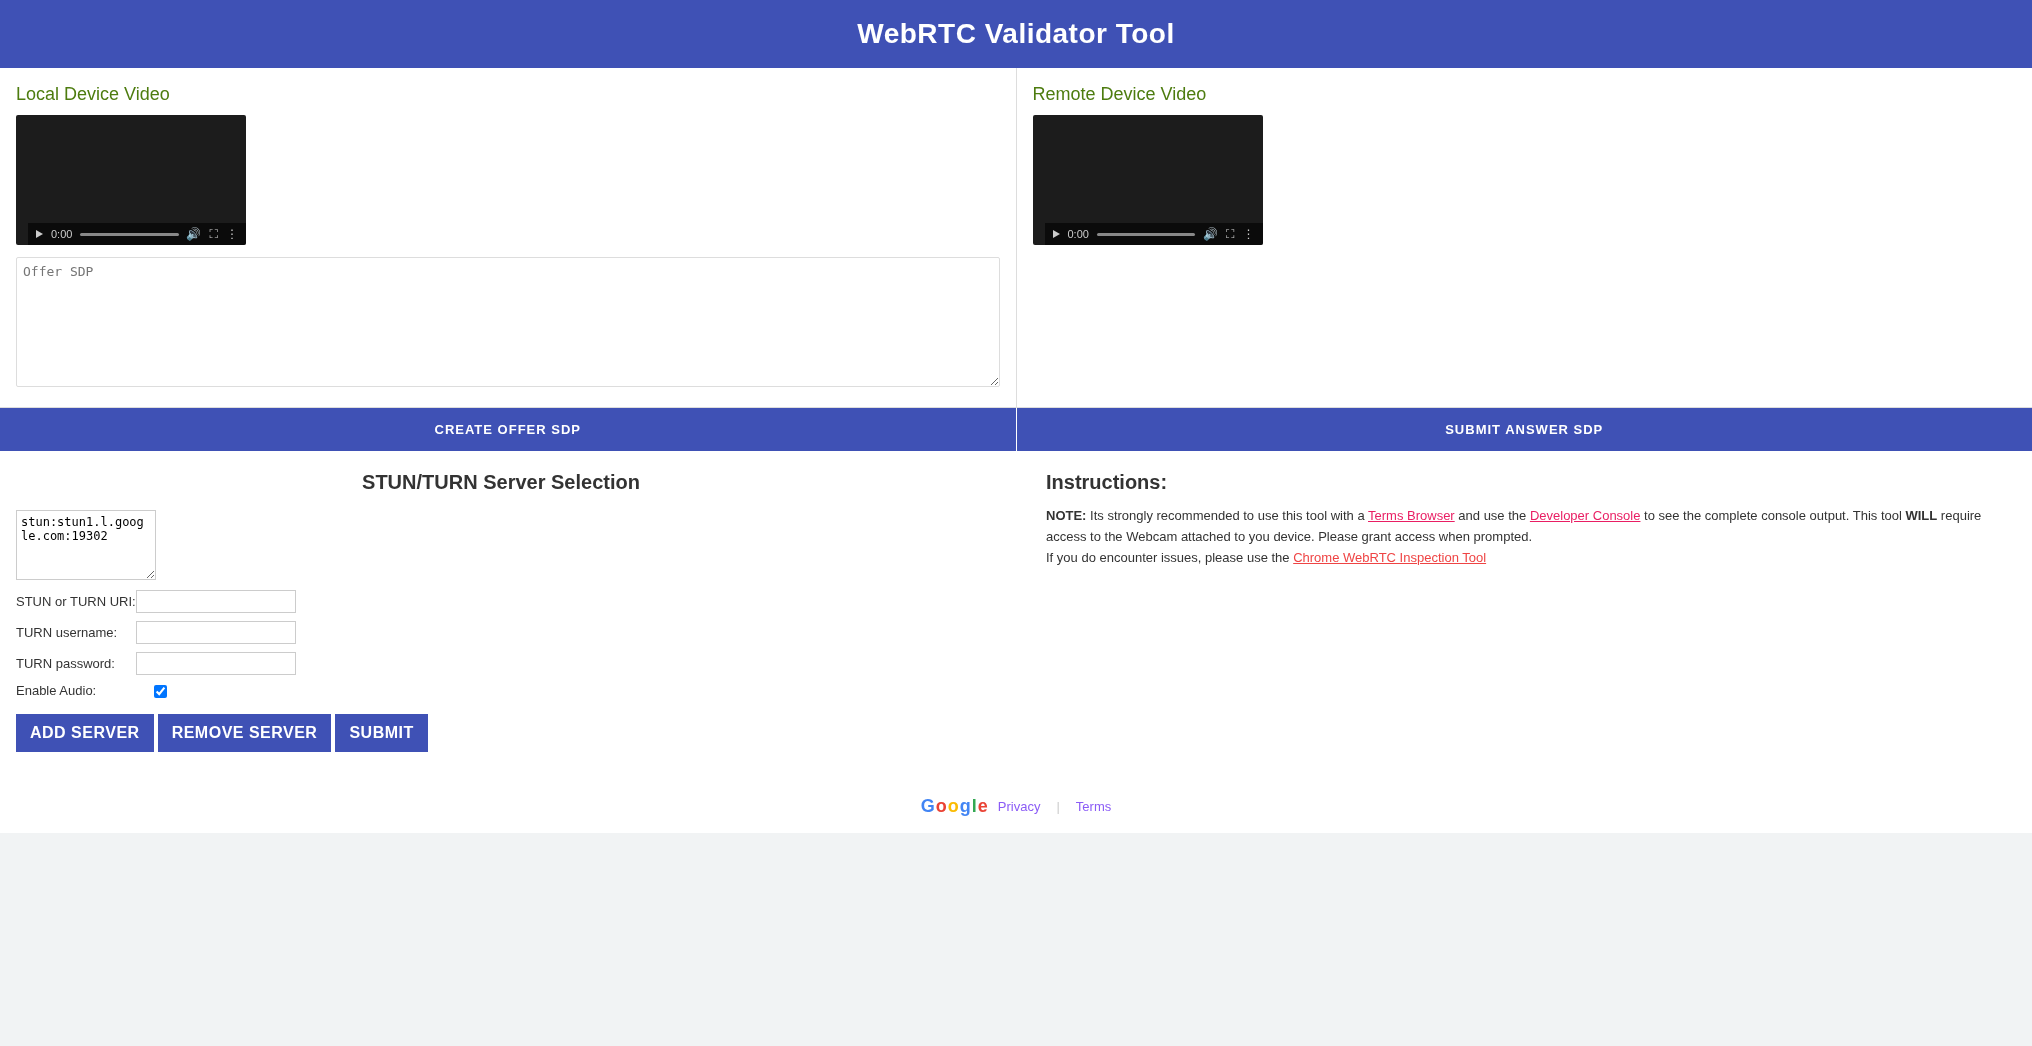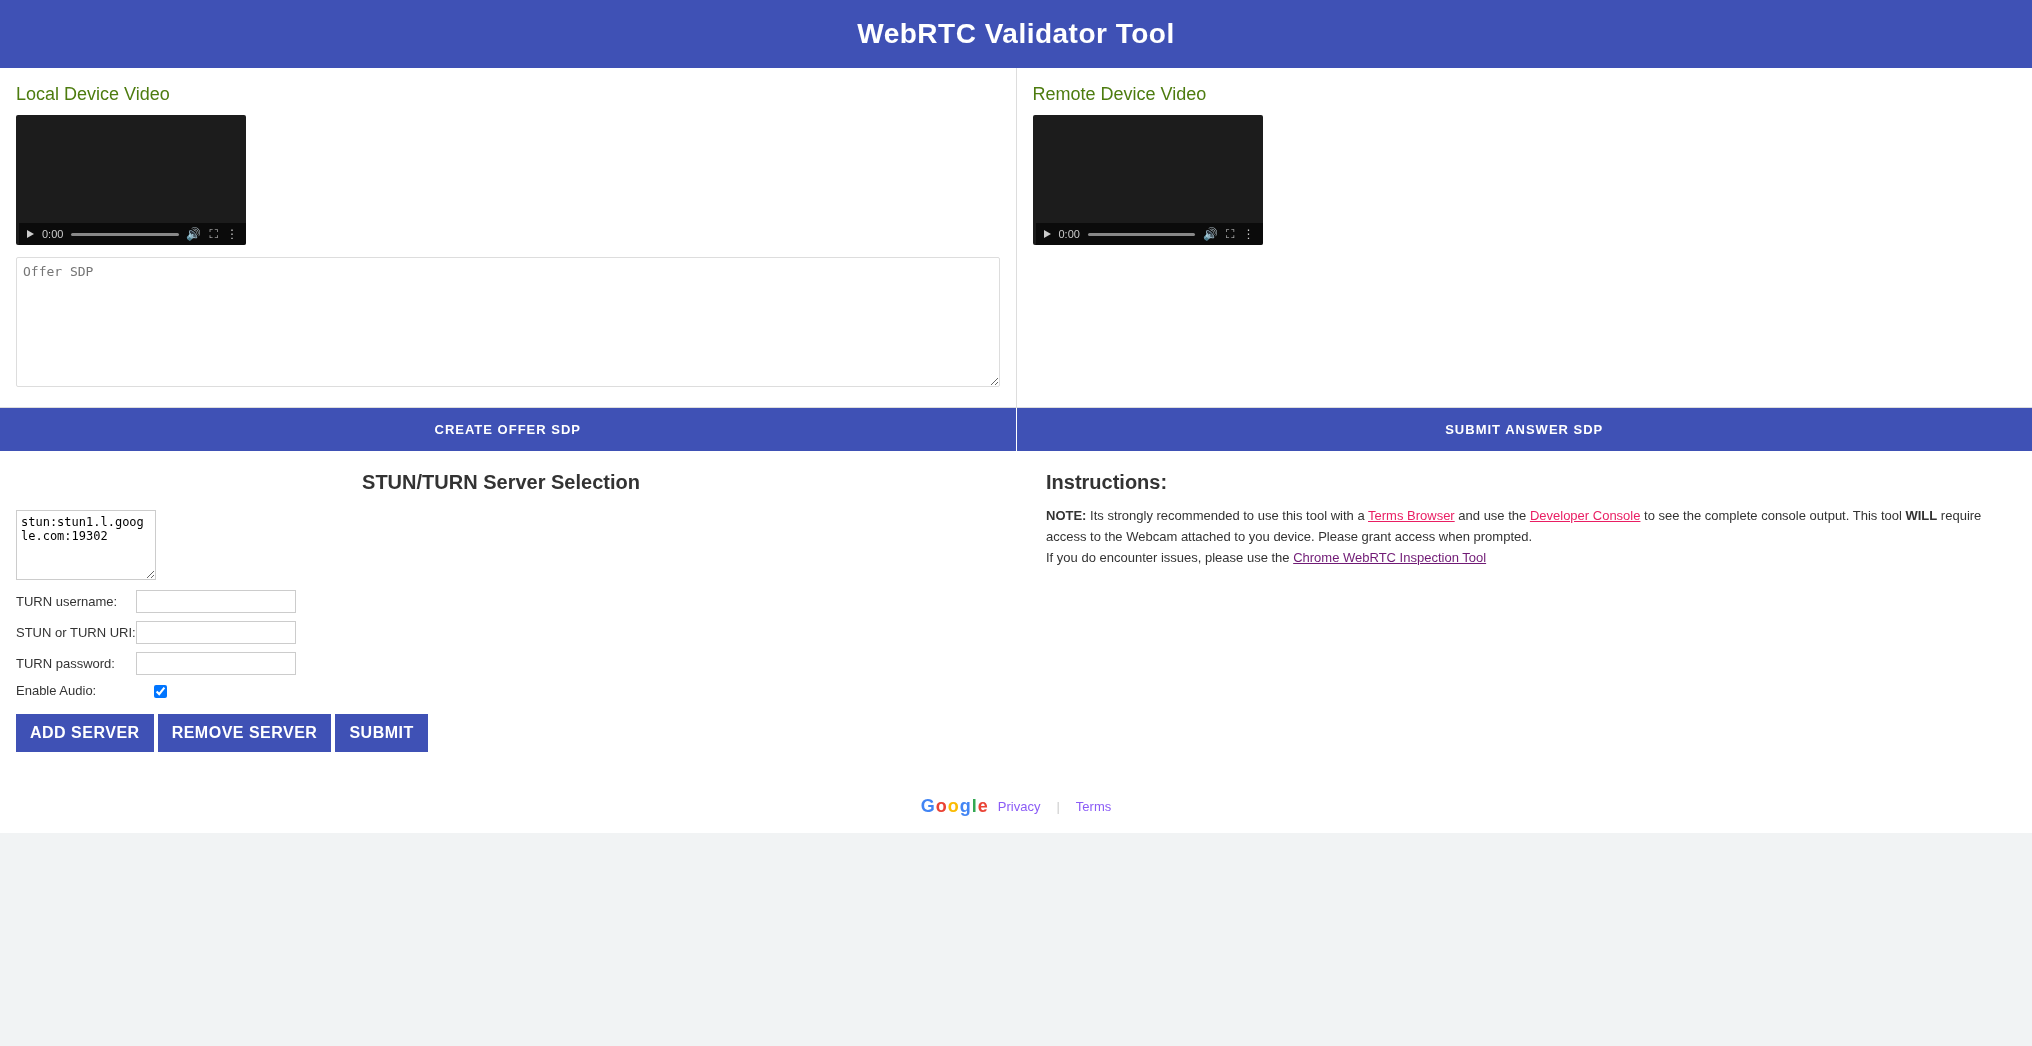--- a/index.html
+++ b/index.html
@@ -49,21 +49,21 @@
       height: 130px;
       background: #1c1c1c;
       border-radius: 2px;
       margin-bottom: 12px;
       position: relative;
       overflow: hidden;
     }
     .video-controls-bar {
       position: absolute;
       bottom: 0;
-      left: 3px;
+      left: 12px;
       right: 0;
       background: rgba(0,0,0,0.6);
       display: flex;
       align-items: center;
       padding: 4px 8px;
       gap: 8px;
     }
     .video-controls-bar span {
       color: #ccc;
       font-size: 11px;
@@ -195,21 +195,21 @@
       color: #e91e63;
       text-decoration: underline;
       cursor: pointer;
     }
     .note-link-dev {
       color: #e91e63;
       text-decoration: underline;
       cursor: pointer;
     }
     .note-link-chrome {
-      color: #701a75;
+      color: #ef4444;
       text-decoration: underline;
       cursor: pointer;
     }
     .footer {
       text-align: center;
       padding: 24px 0 16px;
       font-size: 13px;
       color: #555;
       background: #fff;
       display: flex;
@@ -294,25 +294,25 @@
   </div>
 
   <div class="bottom-section">
 
     <div class="stun-panel">
       <div class="section-title">STUN/TURN Server Selection</div>
 
       <textarea class="server-list-textarea" style="">stun:stun1.l.google.com:19302</textarea>
 
       <div class="form-row">
+        <span class="form-label">STUN or TURN URI:</span>
+        <input class="form-input" type="text" value="" style="">
+      </div>
+      <div class="form-row">
         <span class="form-label">TURN username:</span>
-        <input class="form-input" type="text" value="" style="">
-      </div>
-      <div class="form-row">
-        <span class="form-label">STUN or TURN URI:</span>
         <input class="form-input" type="text" value="" style="">
       </div>
       <div class="form-row">
         <span class="form-label">TURN password:</span>
         <input class="form-input" type="password" value="" style="">
       </div>
 
       <div class="checkbox-row">
         <span class="form-label">Enable Audio:</span>
         <input type="checkbox" checked="" style="">

